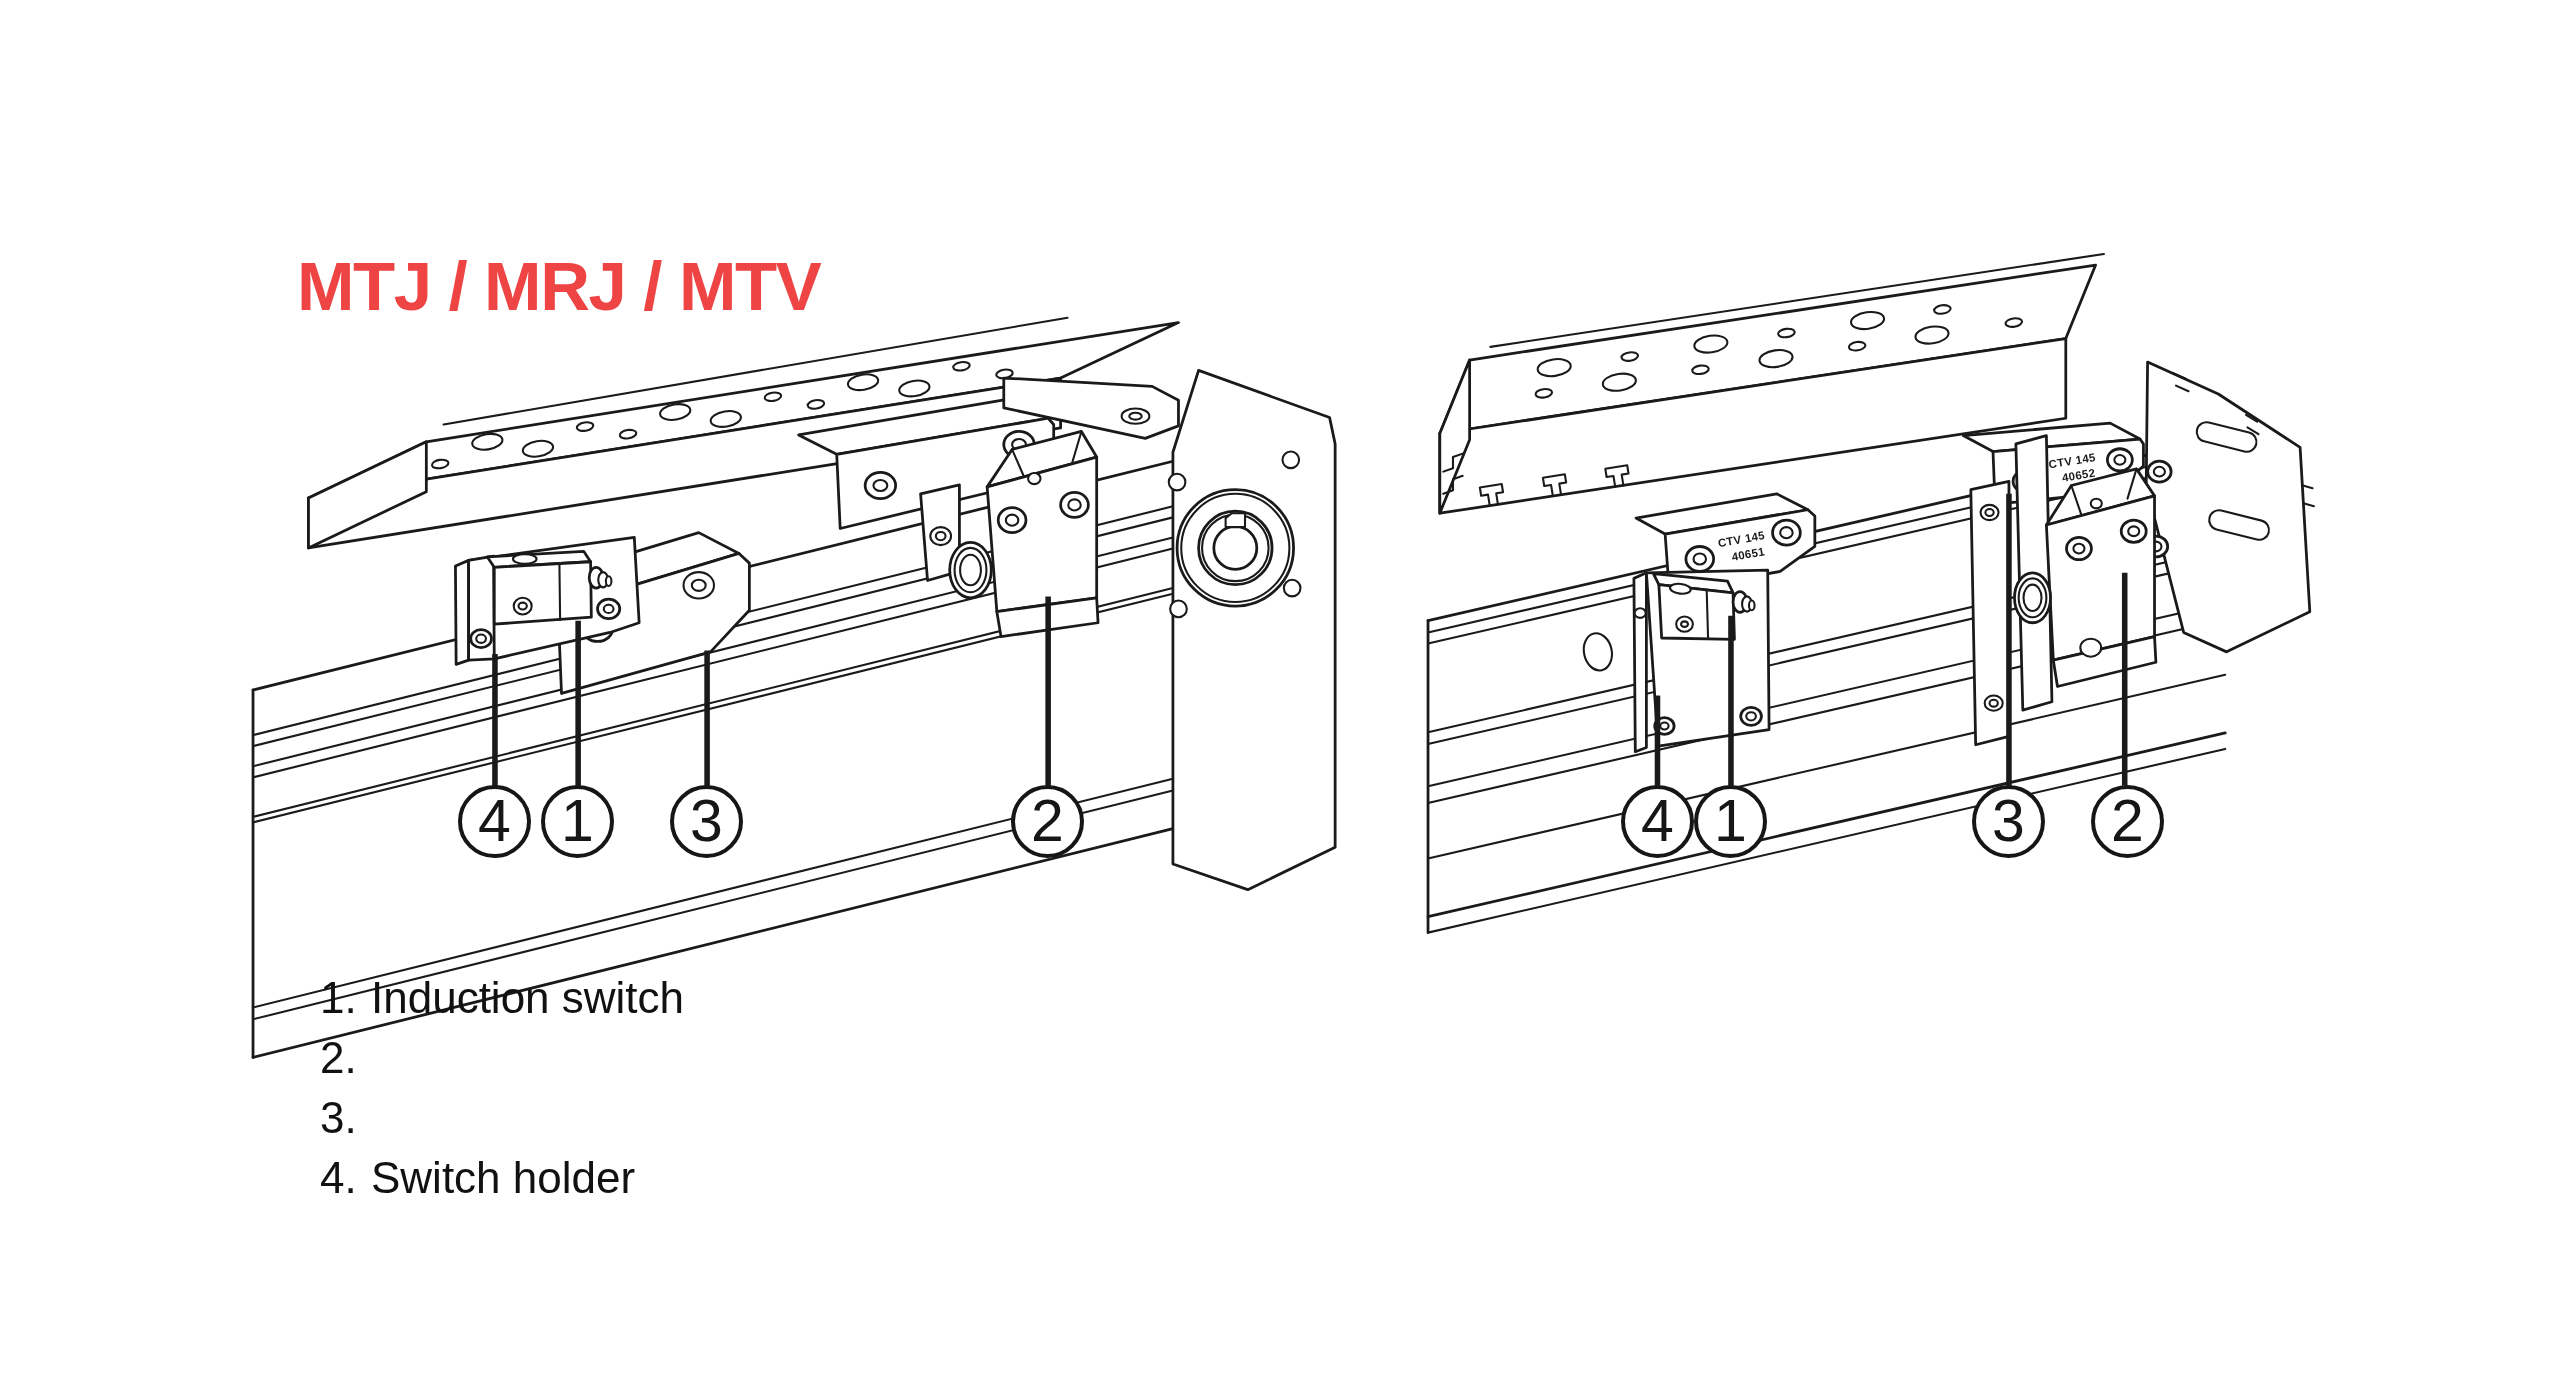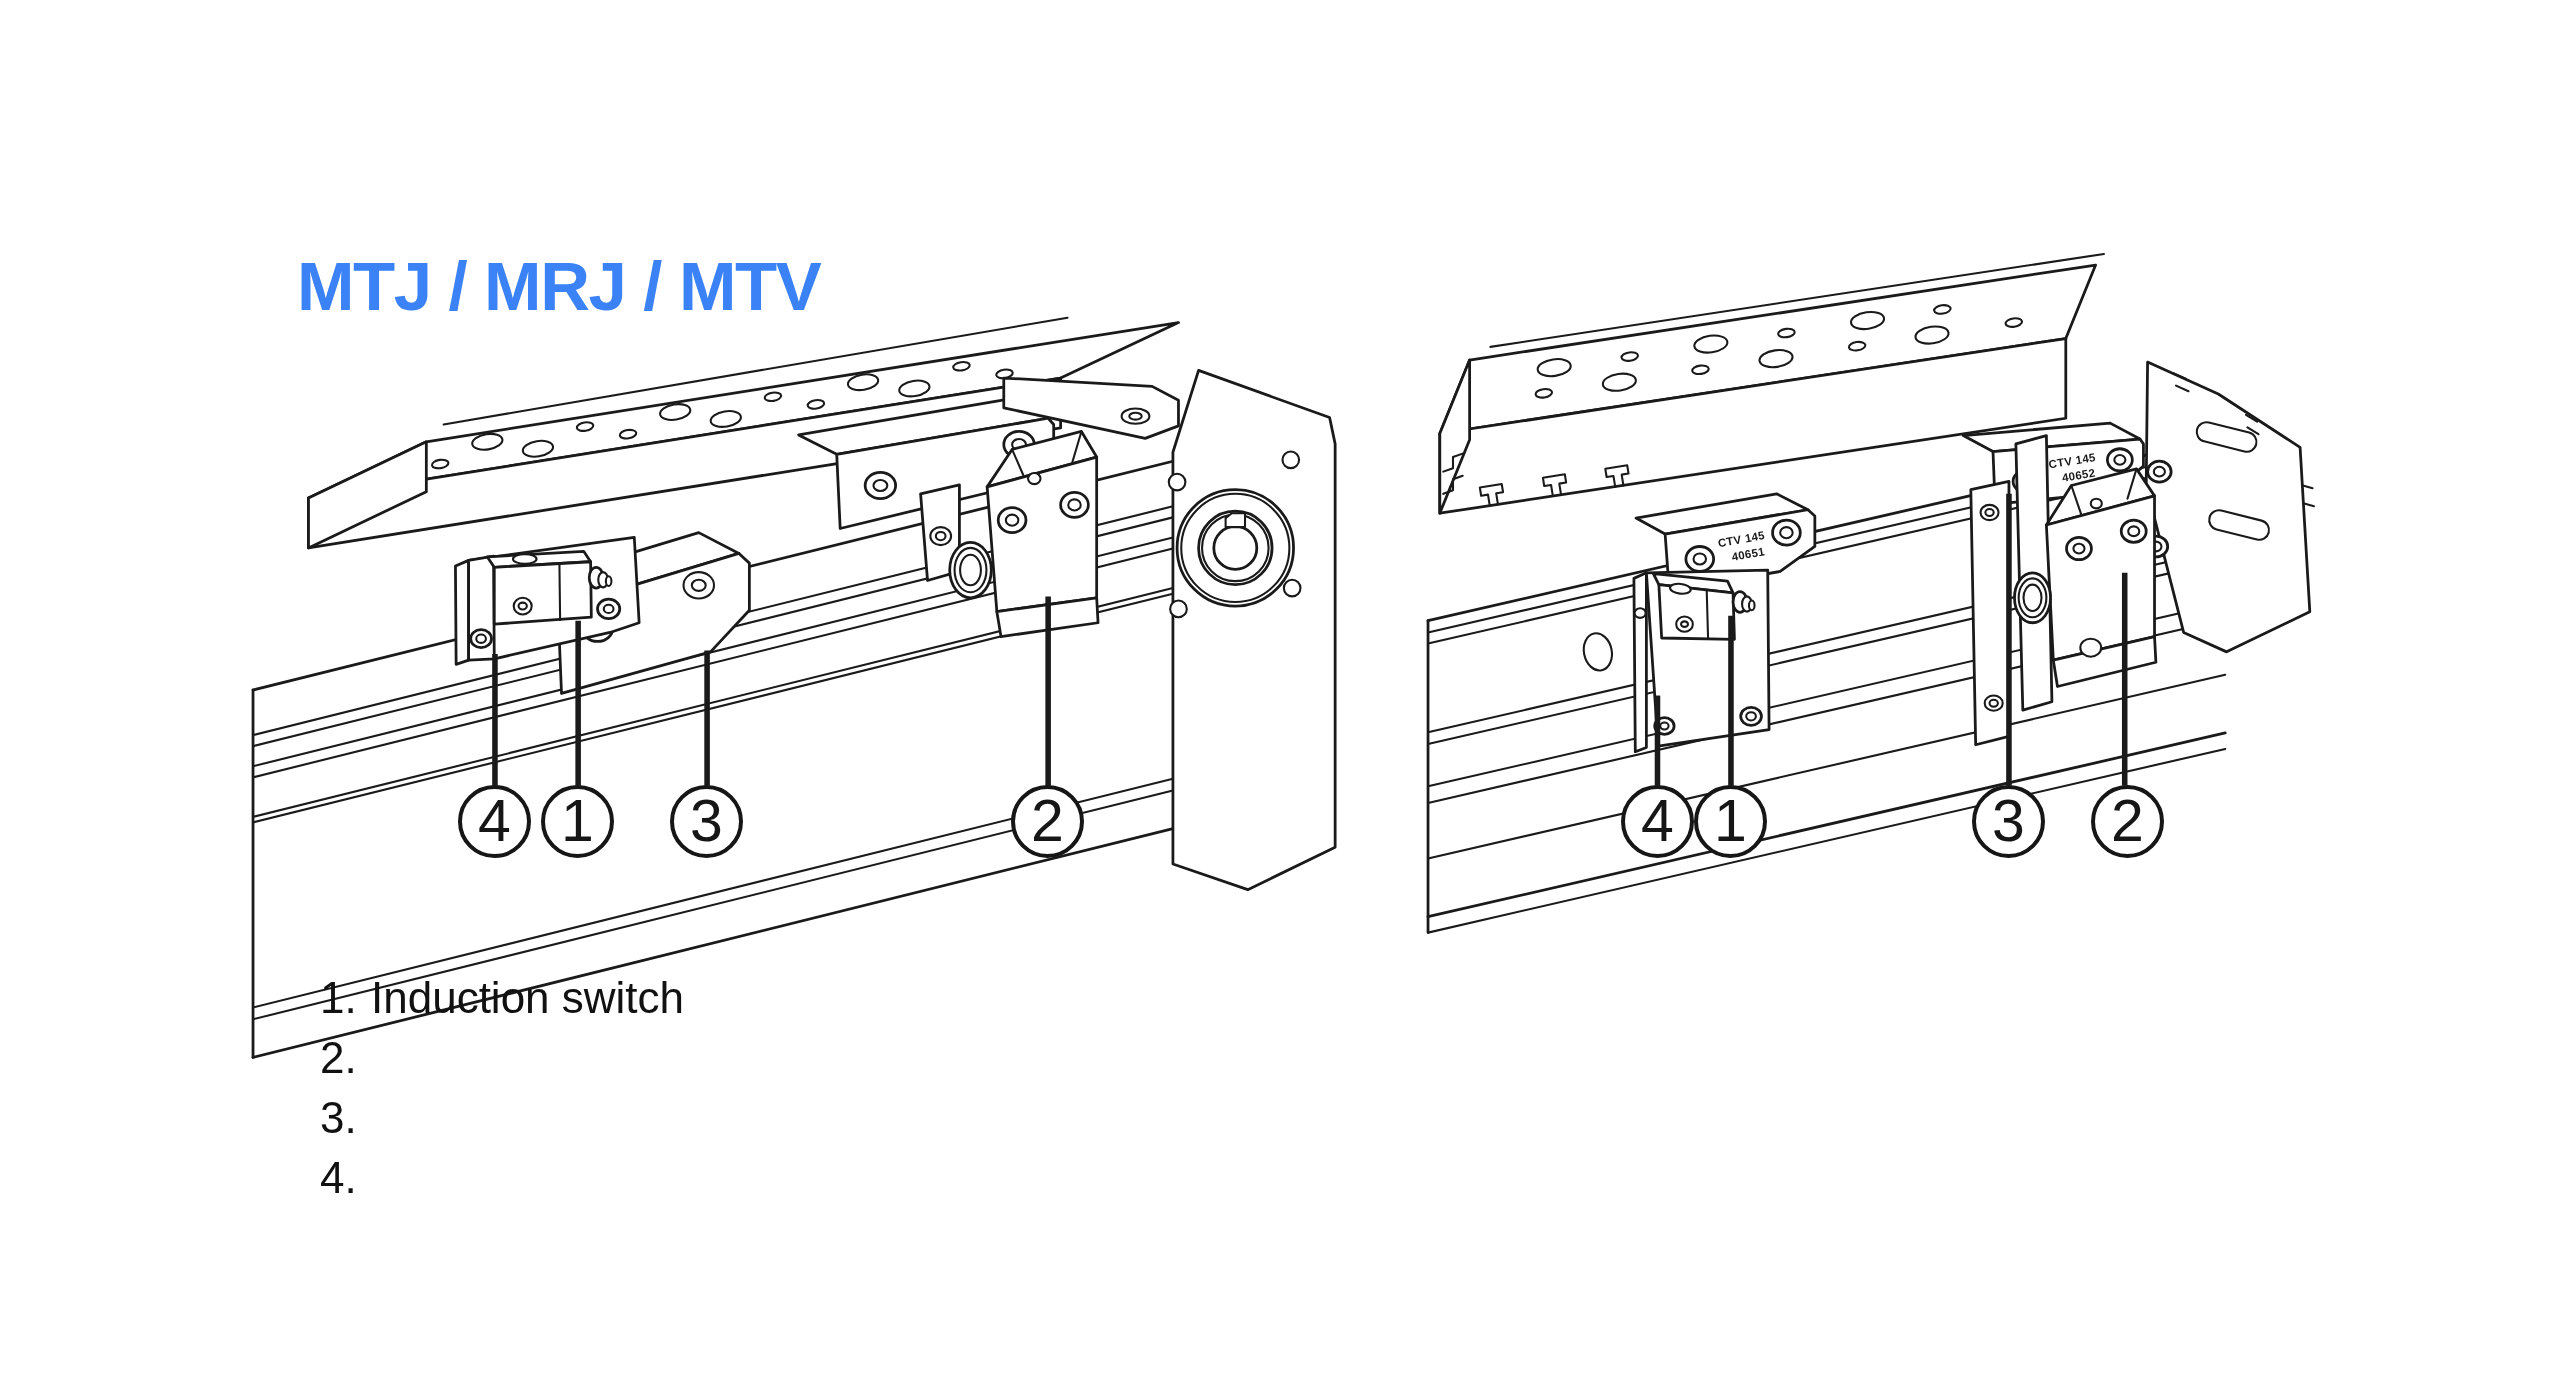--- a/index.html
+++ b/index.html
@@ -8,21 +8,21 @@
   #lineart{position:absolute;left:0;top:0;width:2576px;height:1389px;}
   
   .ln{fill:none;stroke:#1a1a1a;stroke-width:4;stroke-linejoin:round;stroke-linecap:round;}
   .fw{fill:#ffffff;stroke:#1a1a1a;stroke-width:4;stroke-linejoin:round;}
   .thin{stroke-width:3;}
   .lead{fill:none;stroke:#1a1a1a;stroke-width:8;stroke-linecap:butt;}
   .lbl{fill:#1a1a1a;font-family:"Liberation Sans",sans-serif;font-weight:700;font-size:16.5px;
        text-anchor:middle;letter-spacing:.5px;}
   
   .diagram-title{position:absolute;font-weight:700;font-size:69px;letter-spacing:-1.4px;
-                 color:#3b82f6;white-space:nowrap;}
+                 color:#ef4444;white-space:nowrap;}
   #title-left{left:297px;top:247px;}
   #title-right{left:1429px;top:247px;}
   
   #legend{position:absolute;left:320px;top:968px;font-size:44px;line-height:60px;color:#111;}
   .legend-row{display:flex;}
   .legend-num{width:51px;}
   
   .callout{position:absolute;width:73px;height:73px;box-sizing:border-box;
            border:4.9px solid #161616;border-radius:50%;background:#fff;
            display:flex;align-items:center;justify-content:center;
@@ -340,17 +340,18 @@
       <span>Induction switch</span>
     </div>
     <div class="legend-row">
       <span class="legend-num">2.</span>
     </div>
     <div class="legend-row">
       <span class="legend-num">3.</span>
     </div>
     <div class="legend-row">
       <span class="legend-num">4.</span>
+      <span>Switch holder</span>
     </div>
   </div>
 
 </div>
 
 
 </body></html>

